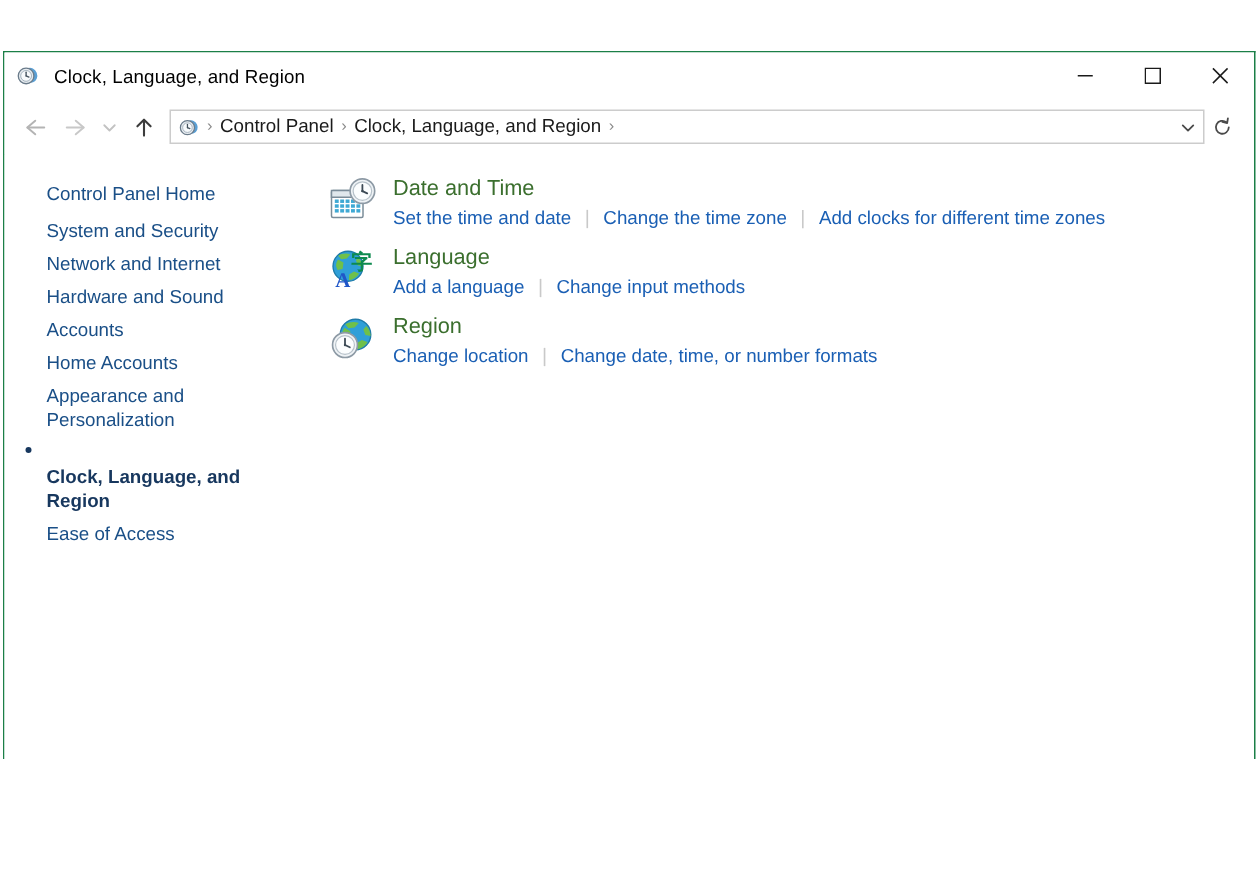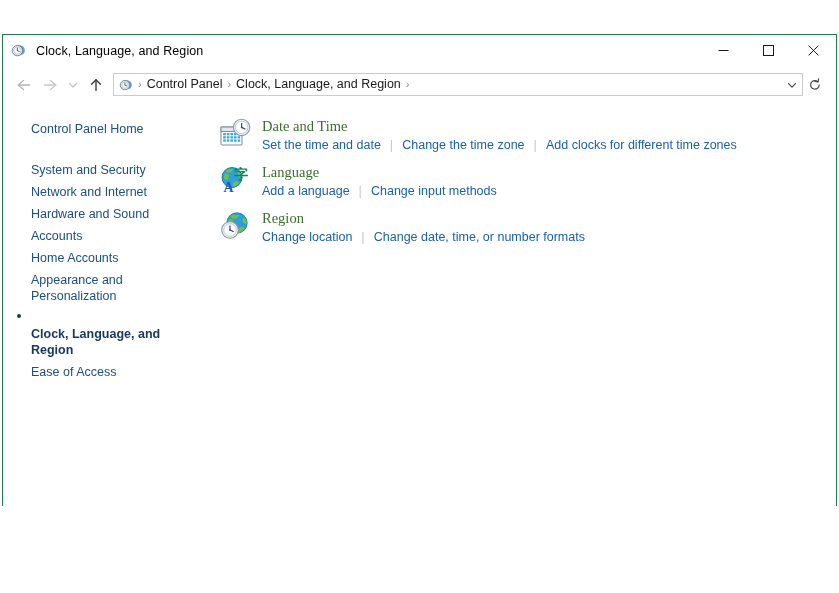--- a/index.html
+++ b/index.html
@@ -187,21 +187,21 @@
   }
   .side-item {
     position: relative;
     font-size: 12.5px;
     color: #1a4f87;
     line-height: 16px;
     padding: 3px 10px 3px 28px;
     cursor: default;
     white-space: pre-line;
   }
-  .side-item.home { margin-bottom: 19px; }
+  .side-item.home { margin-bottom: 3px; }
   .side-item.current {
     color: #17375e;
     font-weight: bold;
   }
   .side-item.current .bullet {
     position: absolute;
     left: 14px;
     top: 7px;
     width: 4px;
     height: 4px;
@@ -227,21 +227,20 @@
     margin-right: 11px;
     margin-top: 2px;
   }
   .cat-body { padding-top: 1px; }
   .cat-title {
     font-size: 14.5px;
     color: #3b6f2e;
     line-height: 19px;
     cursor: default;
     display: inline-block;
-    font-family: Liberation Serif, serif;
   }
   .cat-links {
     display: flex;
     align-items: flex-end;
     margin-top: 2px;
   }
   .cat-link {
     font-size: 12.5px;
     color: #1a5fb4;
     cursor: default;

